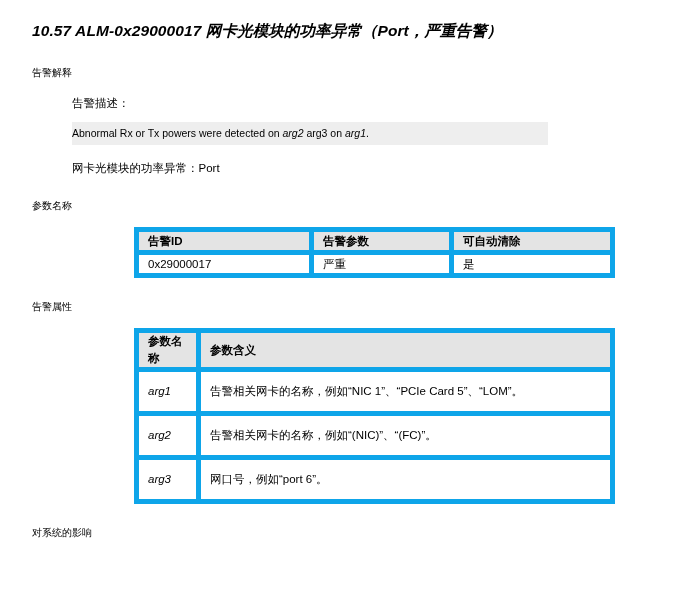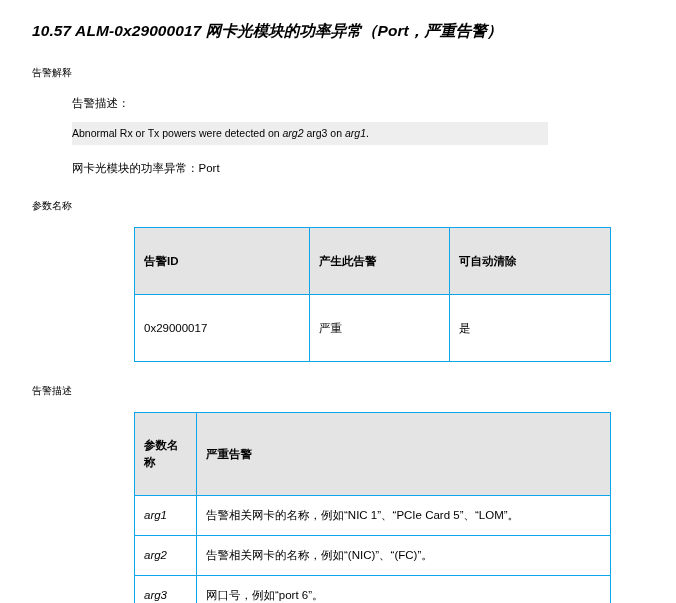--- a/index.html
+++ b/index.html
@@ -55,25 +55,25 @@
     font-style: italic;
   }
   table {
     border-collapse: collapse;
     margin-top: 14px;
     margin-left: 134px;
     width: 476px;
     table-layout: fixed;
   }
   table td, table th {
-    border: 1px solid #0ea5e9;
+    border: 5px solid #0ea5e9;
     font-size: 11.5px;
     text-align: left;
     vertical-align: middle;
-    padding: 24px 9px;
+    padding: 0 9px;
     font-weight: normal;
     line-height: 17px;
   }
   table thead td {
     background: #e4e4e4;
     font-weight: bold;
   }
   .attr-table td { height: 18px; }
   .attr-table col.c1 { width: 175px; }
   .attr-table col.c2 { width: 140px; }
@@ -108,44 +108,44 @@
 
   <table class="attr-table">
     <colgroup>
         <col class="c1">
         <col class="c2">
         <col class="c3">
       </colgroup>
     <thead>
       <tr>
         <td>告警ID</td>
-        <td>产生此告警</td>
+        <td>告警参数</td>
         <td>可自动清除</td>
       </tr>
     </thead>
     <tbody>
       <tr>
         <td>0x29000017</td>
         <td>严重</td>
         <td>是</td>
       </tr>
     </tbody>
   </table>
 
-  <div class="section-heading">告警描述</div>
+  <div class="section-heading">告警属性</div>
 
   <table class="param-table">
     <colgroup>
         <col class="p1">
         <col class="p2">
       </colgroup>
     <thead>
       <tr>
         <td>参数名称</td>
-        <td>严重告警</td>
+        <td>参数含义</td>
       </tr>
     </thead>
     <tbody>
       <tr>
         <td class="pname">arg1</td>
         <td>告警相关网卡的名称，例如“NIC 1”、“PCIe Card 5”、“LOM”。</td>
       </tr>
       <tr>
         <td class="pname">arg2</td>
         <td>告警相关网卡的名称，例如“(NIC)”、“(FC)”。</td>

